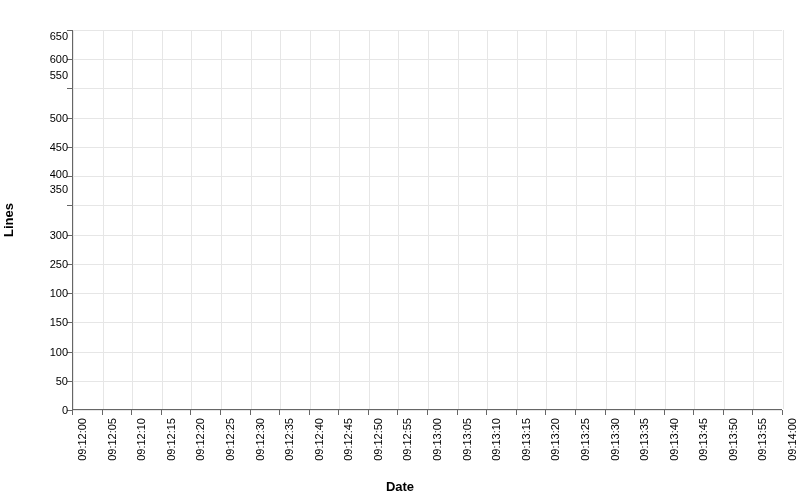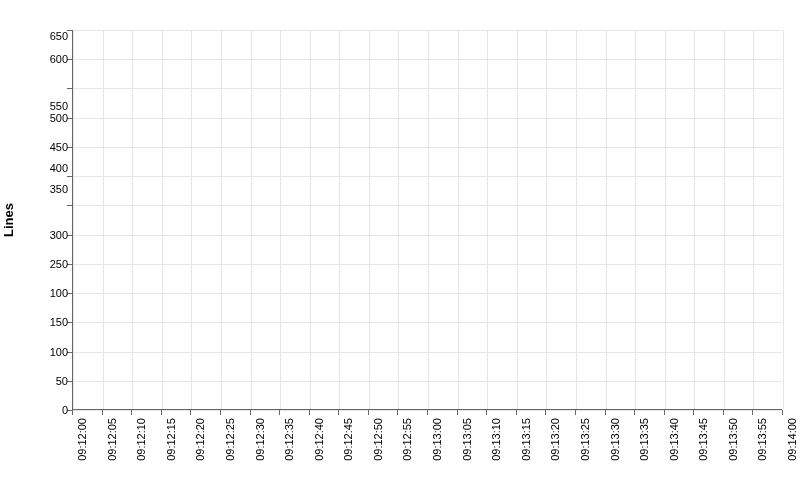--- a/index.html
+++ b/index.html
@@ -142,44 +142,45 @@
       <div class="xgridline" style="left: 502.917px;"></div>
       <div class="xgridline" style="left: 532.5px;"></div>
       <div class="xgridline" style="left: 562.083px;"></div>
       <div class="xgridline" style="left: 591.667px;"></div>
       <div class="xgridline" style="left: 621.25px;"></div>
       <div class="xgridline" style="left: 650.833px;"></div>
       <div class="xgridline" style="left: 680.417px;"></div>
       <div class="xgridline" style="left: 710px;"></div>
     </div>
 
+  <div class="x-axis-label">Date</div>
 <div class="y-tick-mark" style="top: 410px;"></div>
     <div class="y-tick-label" style="top: 410px;">0</div>
     <div class="y-tick-mark" style="top: 380.769px;"></div>
     <div class="y-tick-label" style="top: 380.769px;">50</div>
     <div class="y-tick-mark" style="top: 351.538px;"></div>
     <div class="y-tick-label" style="top: 351.538px;">100</div>
     <div class="y-tick-mark" style="top: 322.308px;"></div>
     <div class="y-tick-label" style="top: 322.308px;">150</div>
     <div class="y-tick-mark" style="top: 293.077px;"></div>
     <div class="y-tick-label" style="top: 293.077px;">100</div>
     <div class="y-tick-mark" style="top: 263.846px;"></div>
     <div class="y-tick-label" style="top: 263.846px;">250</div>
     <div class="y-tick-mark" style="top: 234.615px;"></div>
     <div class="y-tick-label" style="top: 234.615px;">300</div>
     <div class="y-tick-mark" style="top: 205.385px;"></div>
     <div class="y-tick-label" style="top: 189px;">350</div>
     <div class="y-tick-mark" style="top: 176.154px;"></div>
-    <div class="y-tick-label" style="top: 168px; text-align: right;">400</div>
+    <div class="y-tick-label" style="top: 174px; text-align: right;">400</div>
     <div class="y-tick-mark" style="top: 146.923px;"></div>
     <div class="y-tick-label" style="top: 146.923px;">450</div>
     <div class="y-tick-mark" style="top: 117.692px;"></div>
     <div class="y-tick-label" style="top: 117.692px;">500</div>
     <div class="y-tick-mark" style="top: 88.4615px;"></div>
-    <div class="y-tick-label" style="top: 106px;">550</div>
+    <div class="y-tick-label" style="top: 75px;">550</div>
     <div class="y-tick-mark" style="top: 59.2308px;"></div>
     <div class="y-tick-label" style="top: 59.2308px;">600</div>
     <div class="y-tick-mark" style="top: 30px;"></div>
     <div class="y-tick-label" style="top: 36px;">650</div>
     <div class="x-tick-mark" style="left: 72px;"></div>
     <div class="x-tick-label" style="left: 76px;">09:12:00</div>
     <div class="x-tick-mark" style="left: 101.583px;"></div>
     <div class="x-tick-label" style="left: 105.583px;">09:12:05</div>
     <div class="x-tick-mark" style="left: 131.167px;"></div>
     <div class="x-tick-label" style="left: 135.167px;">09:12:10</div>

